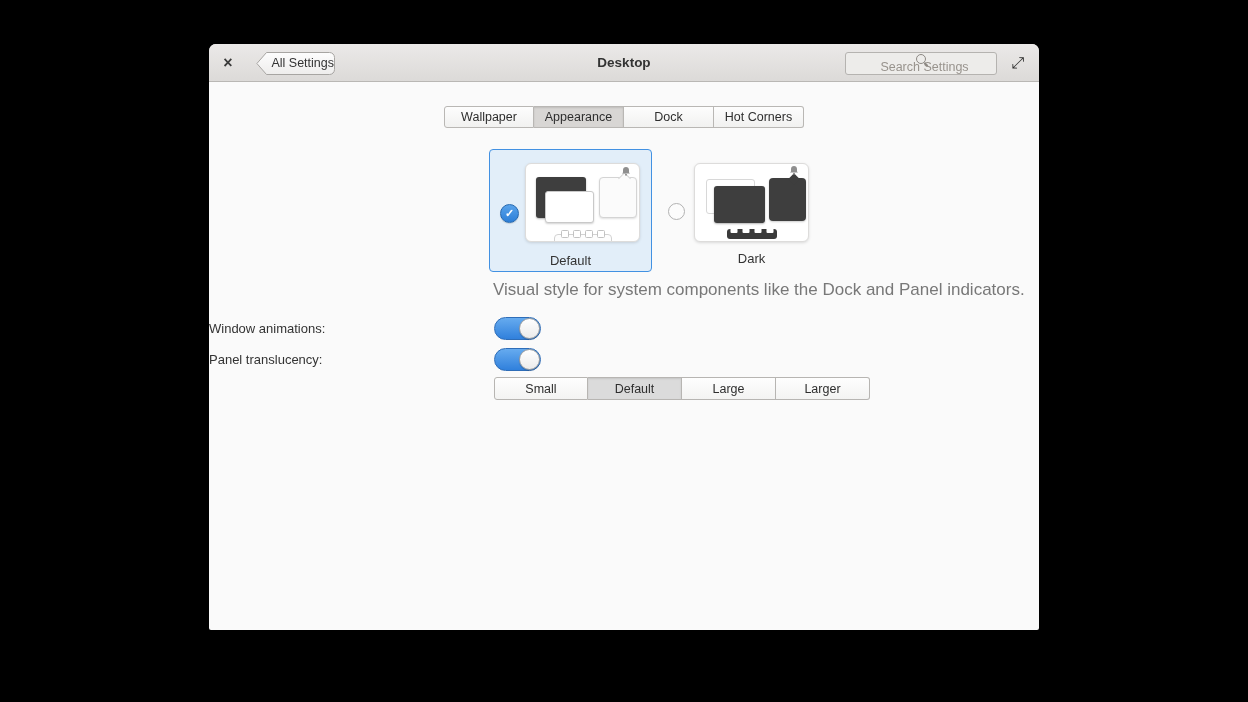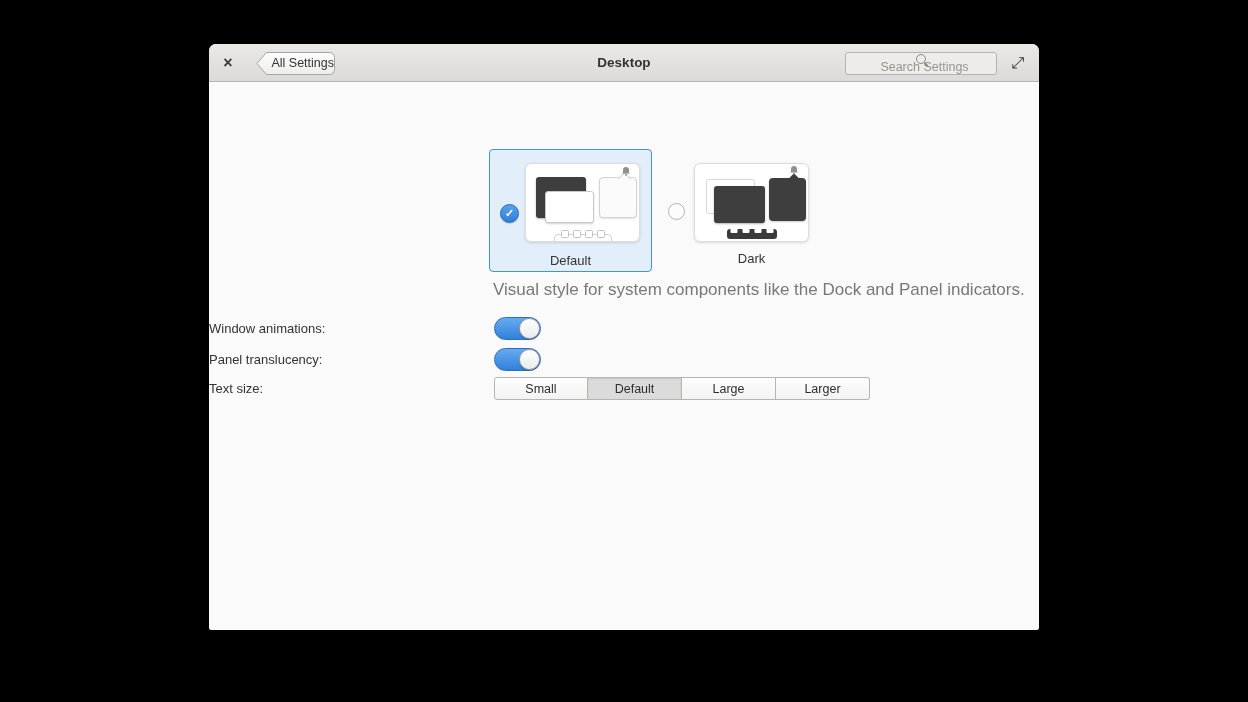--- a/index.html
+++ b/index.html
@@ -135,20 +135,26 @@
     <div class="win-title">Desktop</div>
 
     <div class="search-field">
       <span class="mag"></span>
       <span class="search-ph">Search Settings</span>
     </div>
 
     <div class="expand-btn">⤢</div>
   </div>
 
+  <div class="tabbar">
+    <div class="tab">Wallpaper</div>
+    <div class="tab sel">Appearance</div>
+    <div class="tab">Dock</div>
+    <div class="tab">Hot Corners</div>
+  </div>
 
 
   <div class="card-selected">
     <div class="check-radio">✓</div>
     <div class="preview-panel in-card">
       <div class="pv-win-dark-back"></div>
       <div class="pv-win-light-front"></div>
       <div class="pv-popover-light"></div>
       <svg class="pv-bell light-pos" width="8" height="9" viewBox="0 0 8 9">
         <path d="M4 0 C5.8 0 7 1.3 7 3 L7 5.4 L8 6.4 L0 6.4 L1 5.4 L1 3 C1 1.3 2.2 0 4 0 Z" fill="#8f8f8f"></path>
@@ -189,21 +195,20 @@
   <div class="row-label" style="top:277px;">Window animations:</div>
   <div class="toggle" style="top:273px;">
     <div class="knob"></div>
   </div>
 
   <div class="row-label" style="top:308px;">Panel translucency:</div>
   <div class="toggle" style="top:304px;">
     <div class="knob"></div>
   </div>
 
-  <div class="row-label" style="top:337px;">Text size:</div>
   <div class="seg-control">
     <div class="seg">Small</div>
     <div class="seg sel">Default</div>
     <div class="seg">Large</div>
     <div class="seg">Larger</div>
   </div>
 
 </div>
 
 </body></html>

